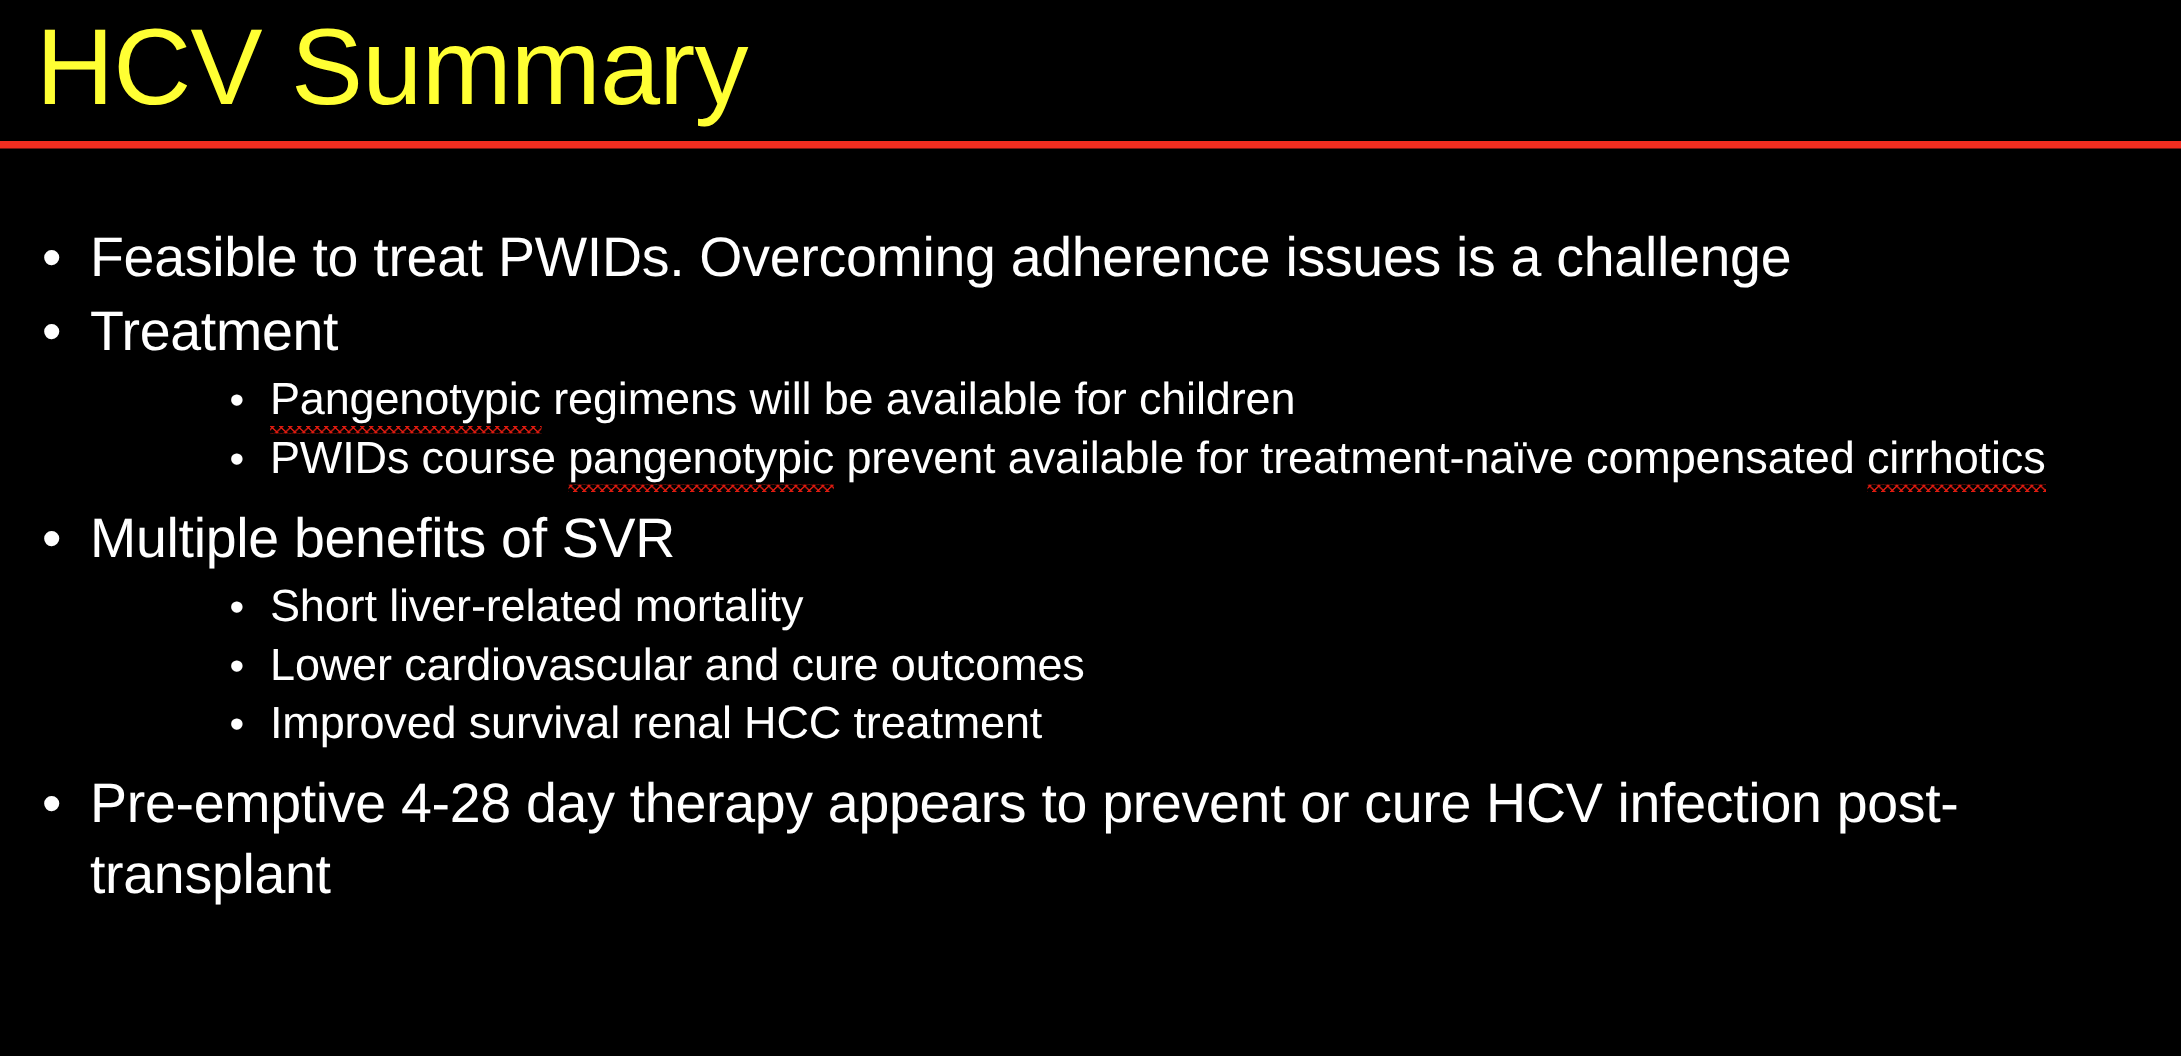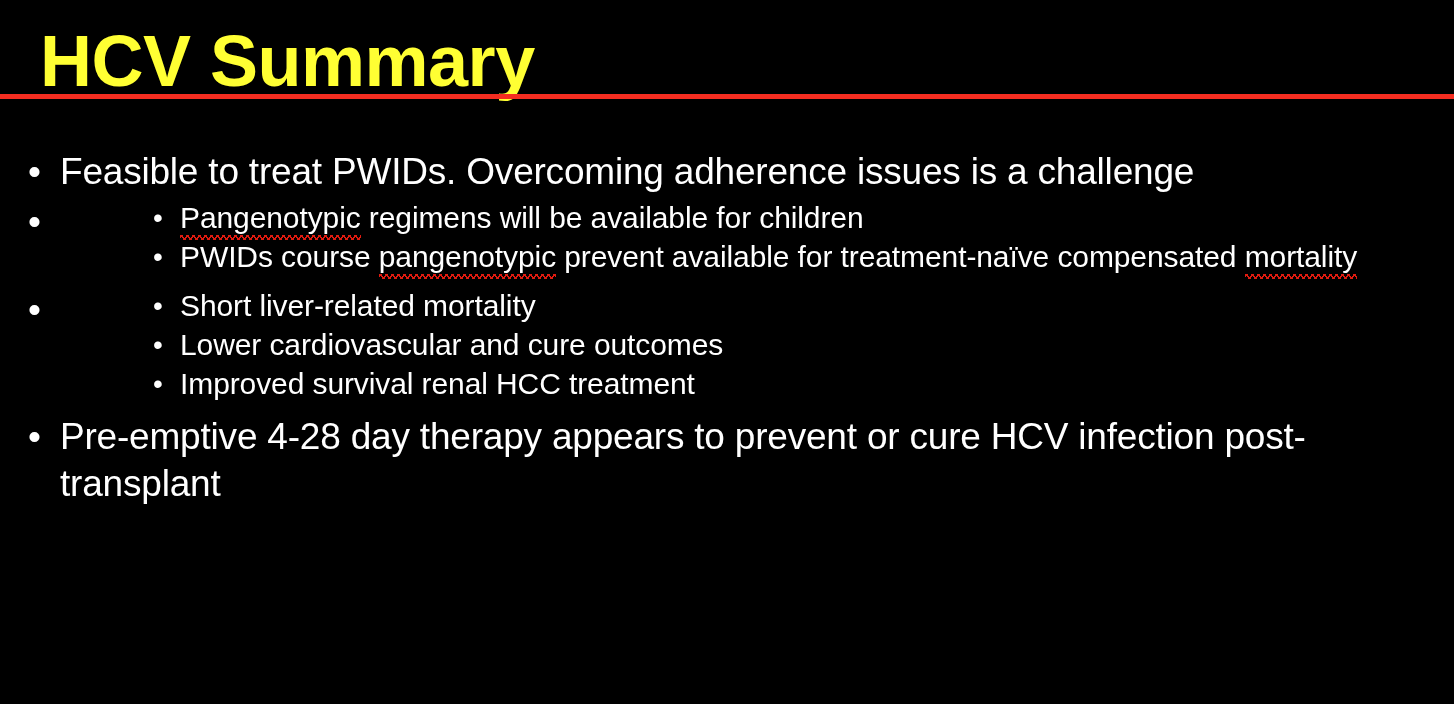--- a/index.html
+++ b/index.html
@@ -27,23 +27,23 @@
     position: absolute;
     left: 0;
     top: 0;
     width: 1454px;
     height: 96px;
   }
   .slide-title {
     position: absolute;
     left: 24px;
     top: 2px;
-    margin: 16px;
-    font-family: "Liberation Sans", sans-serif;
-    font-weight: bold;
+    margin: 0;
+    font-family: "Liberation Sans", sans-serif;
+    font-weight: normal;
     font-size: 72px;
     line-height: 86px;
     letter-spacing: -0.5px;
     color: #FFFF33;
     white-space: nowrap;
   }
   .title-rule {
     position: absolute;
     left: 0;
     top: 94px;
@@ -150,34 +150,36 @@
   <div class="body-area">
     <ul class="level1">
 
       <li class="l1 first">
         <span class="bullet">•</span>
         <span class="txt">Feasible to treat PWIDs. Overcoming adherence issues is a challenge</span>
       </li>
 
       <li class="l1">
         <span class="bullet">•</span>
+        <span class="txt">Treatment</span>
         <ul class="level2">
           <li class="l2">
             <span class="bullet">•</span>
             <span class="txt"><span class="sq">Pangenotypic</span><span> regimens will be available for children</span></span>
           </li>
           <li class="l2">
             <span class="bullet">•</span>
-            <span class="txt"><span>PWIDs course </span><span class="sq">pangenotypic</span><span> prevent available for treatment-naïve compensated </span><span class="sq">mortality</span></span>
+            <span class="txt"><span>PWIDs course </span><span class="sq">pangenotypic</span><span> prevent available for treatment-naïve compensated </span><span class="sq">cirrhotics</span></span>
           </li>
         </ul>
       </li>
 
       <li class="l1 gap-top">
         <span class="bullet">•</span>
+        <span class="txt">Multiple benefits of SVR</span>
         <ul class="level2">
           <li class="l2">
             <span class="bullet">•</span>
             <span class="txt">Short liver-related mortality</span>
           </li>
           <li class="l2">
             <span class="bullet">•</span>
             <span class="txt">Lower cardiovascular and cure outcomes</span>
           </li>
           <li class="l2">

